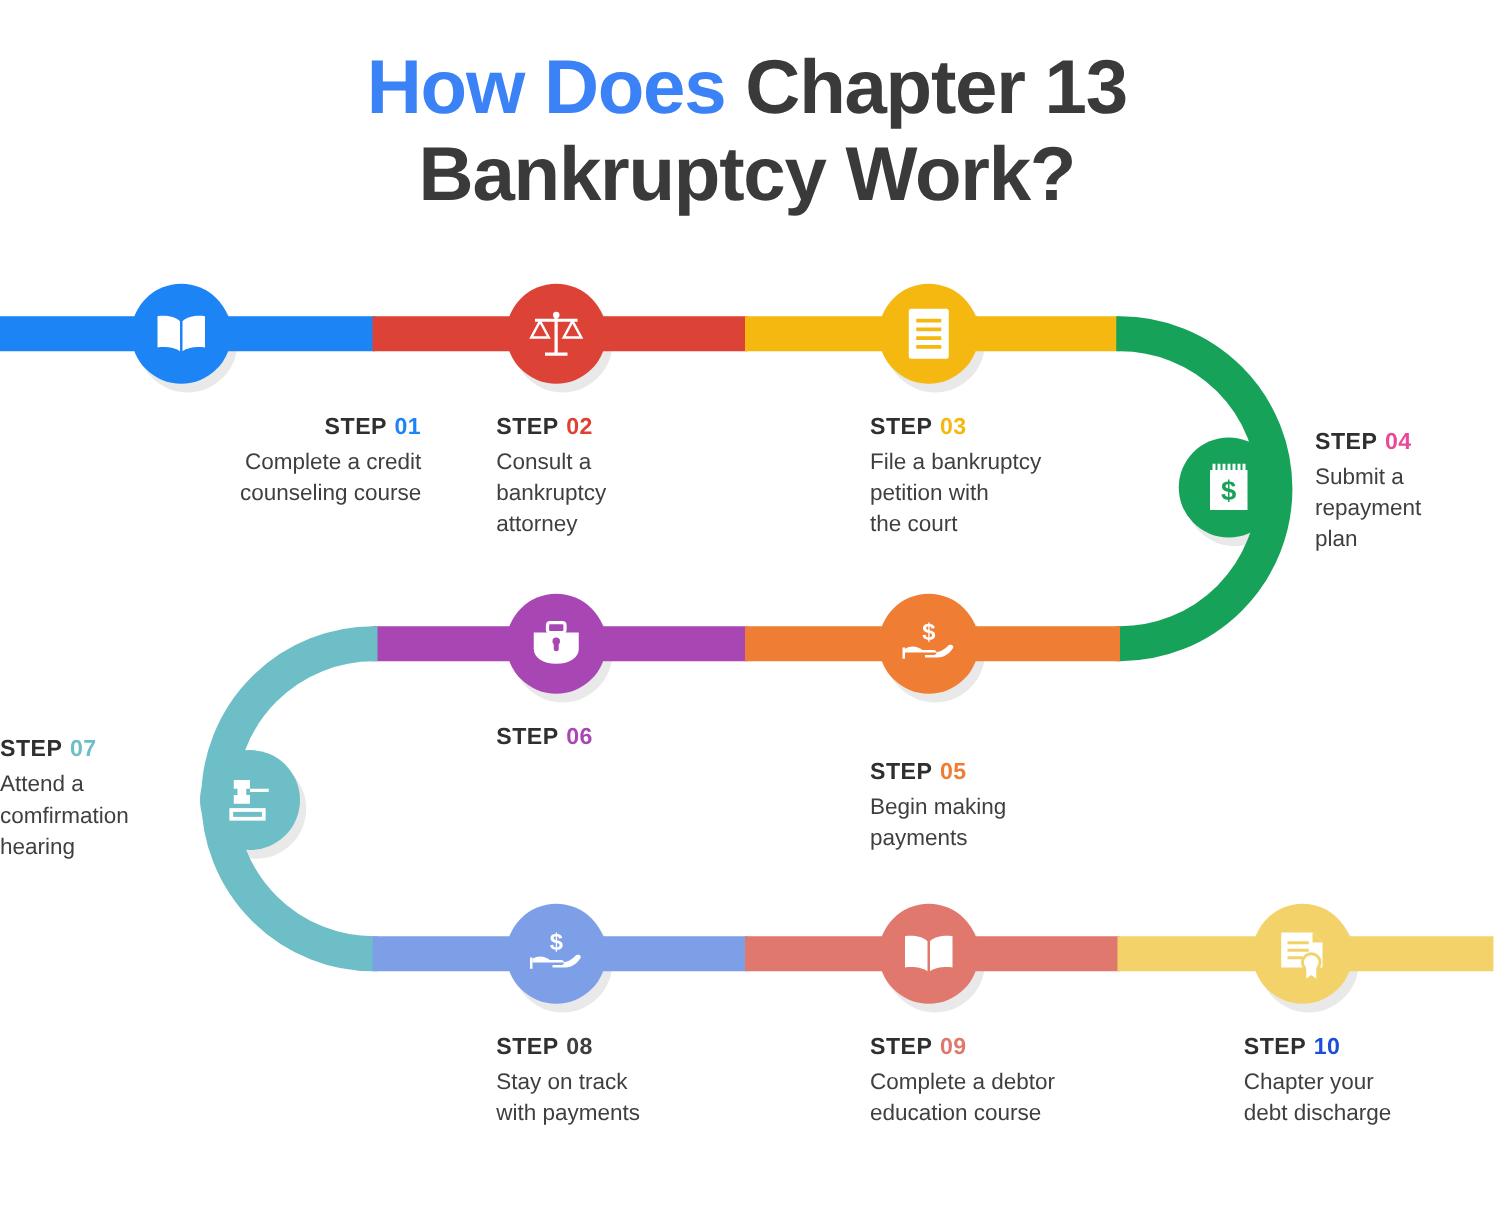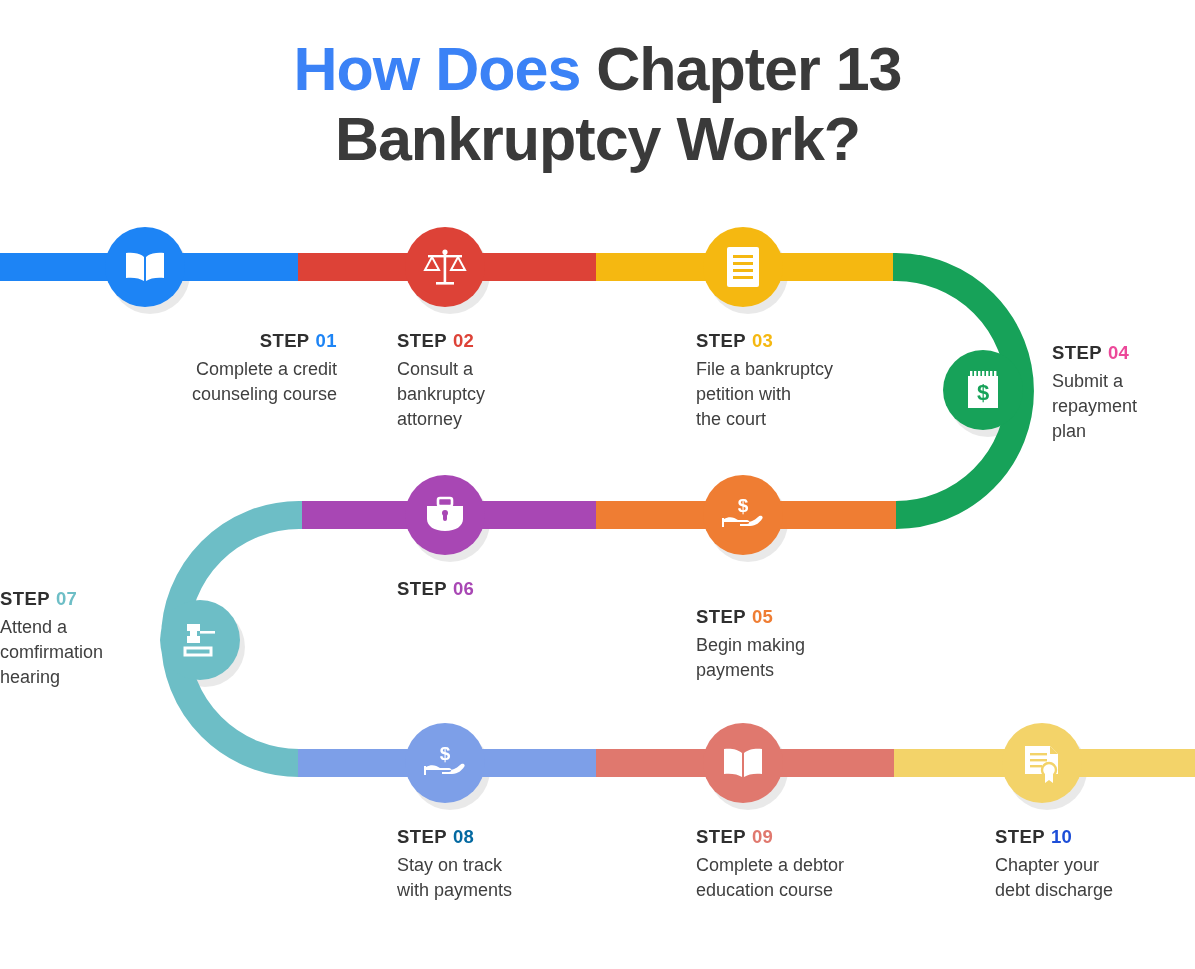--- a/index.html
+++ b/index.html
@@ -233,21 +233,21 @@
   <span>
     <svg width="46" height="42" viewBox="0 0 46 42">
       <text x="23" y="18" font-family="'Liberation Sans',sans-serif" font-size="19" font-weight="bold" fill="#fff" text-anchor="middle">$</text>
       <path d="M4 25 C9 22 14 23 18 26 L27 26 C30 26 30 30 27 30 L20 30 L20 32 L30 32 C36 32 40 28 42 25 C44 23 41 20 38 23 C34 27 30 28 27 28 L4 28 Z" fill="#fff"></path>
       <path d="M4 24 L4 33 L2 33 L2 24 Z" fill="#fff"></path>
     </svg>
   </span>
 </div>
 <div class="label" style="left:397px; top:826px; width:240px;">
   <div class="step-head">
-    <span>STEP</span><span class="step-num" style="color:#0369a1;">08</span>
+    <span>STEP</span><span class="step-num" style="color:#404040;">08</span>
   </div>
   <div class="step-desc" style="white-space:pre-line;">Stay on track
 with payments</div>
 </div>
 
 <div class="node" style="left:703px; top:723px; width:80px; height:80px; background:#e0786e;">
   <span>
     <svg width="44" height="34" viewBox="0 0 44 34">
       <path d="M21 7 C17 3 9 2 3 3 L3 28 C9 27 17 28 21 31 Z" fill="#fff"></path>
       <path d="M23 7 C27 3 35 2 41 3 L41 28 C35 27 27 28 23 31 Z" fill="#fff"></path>

